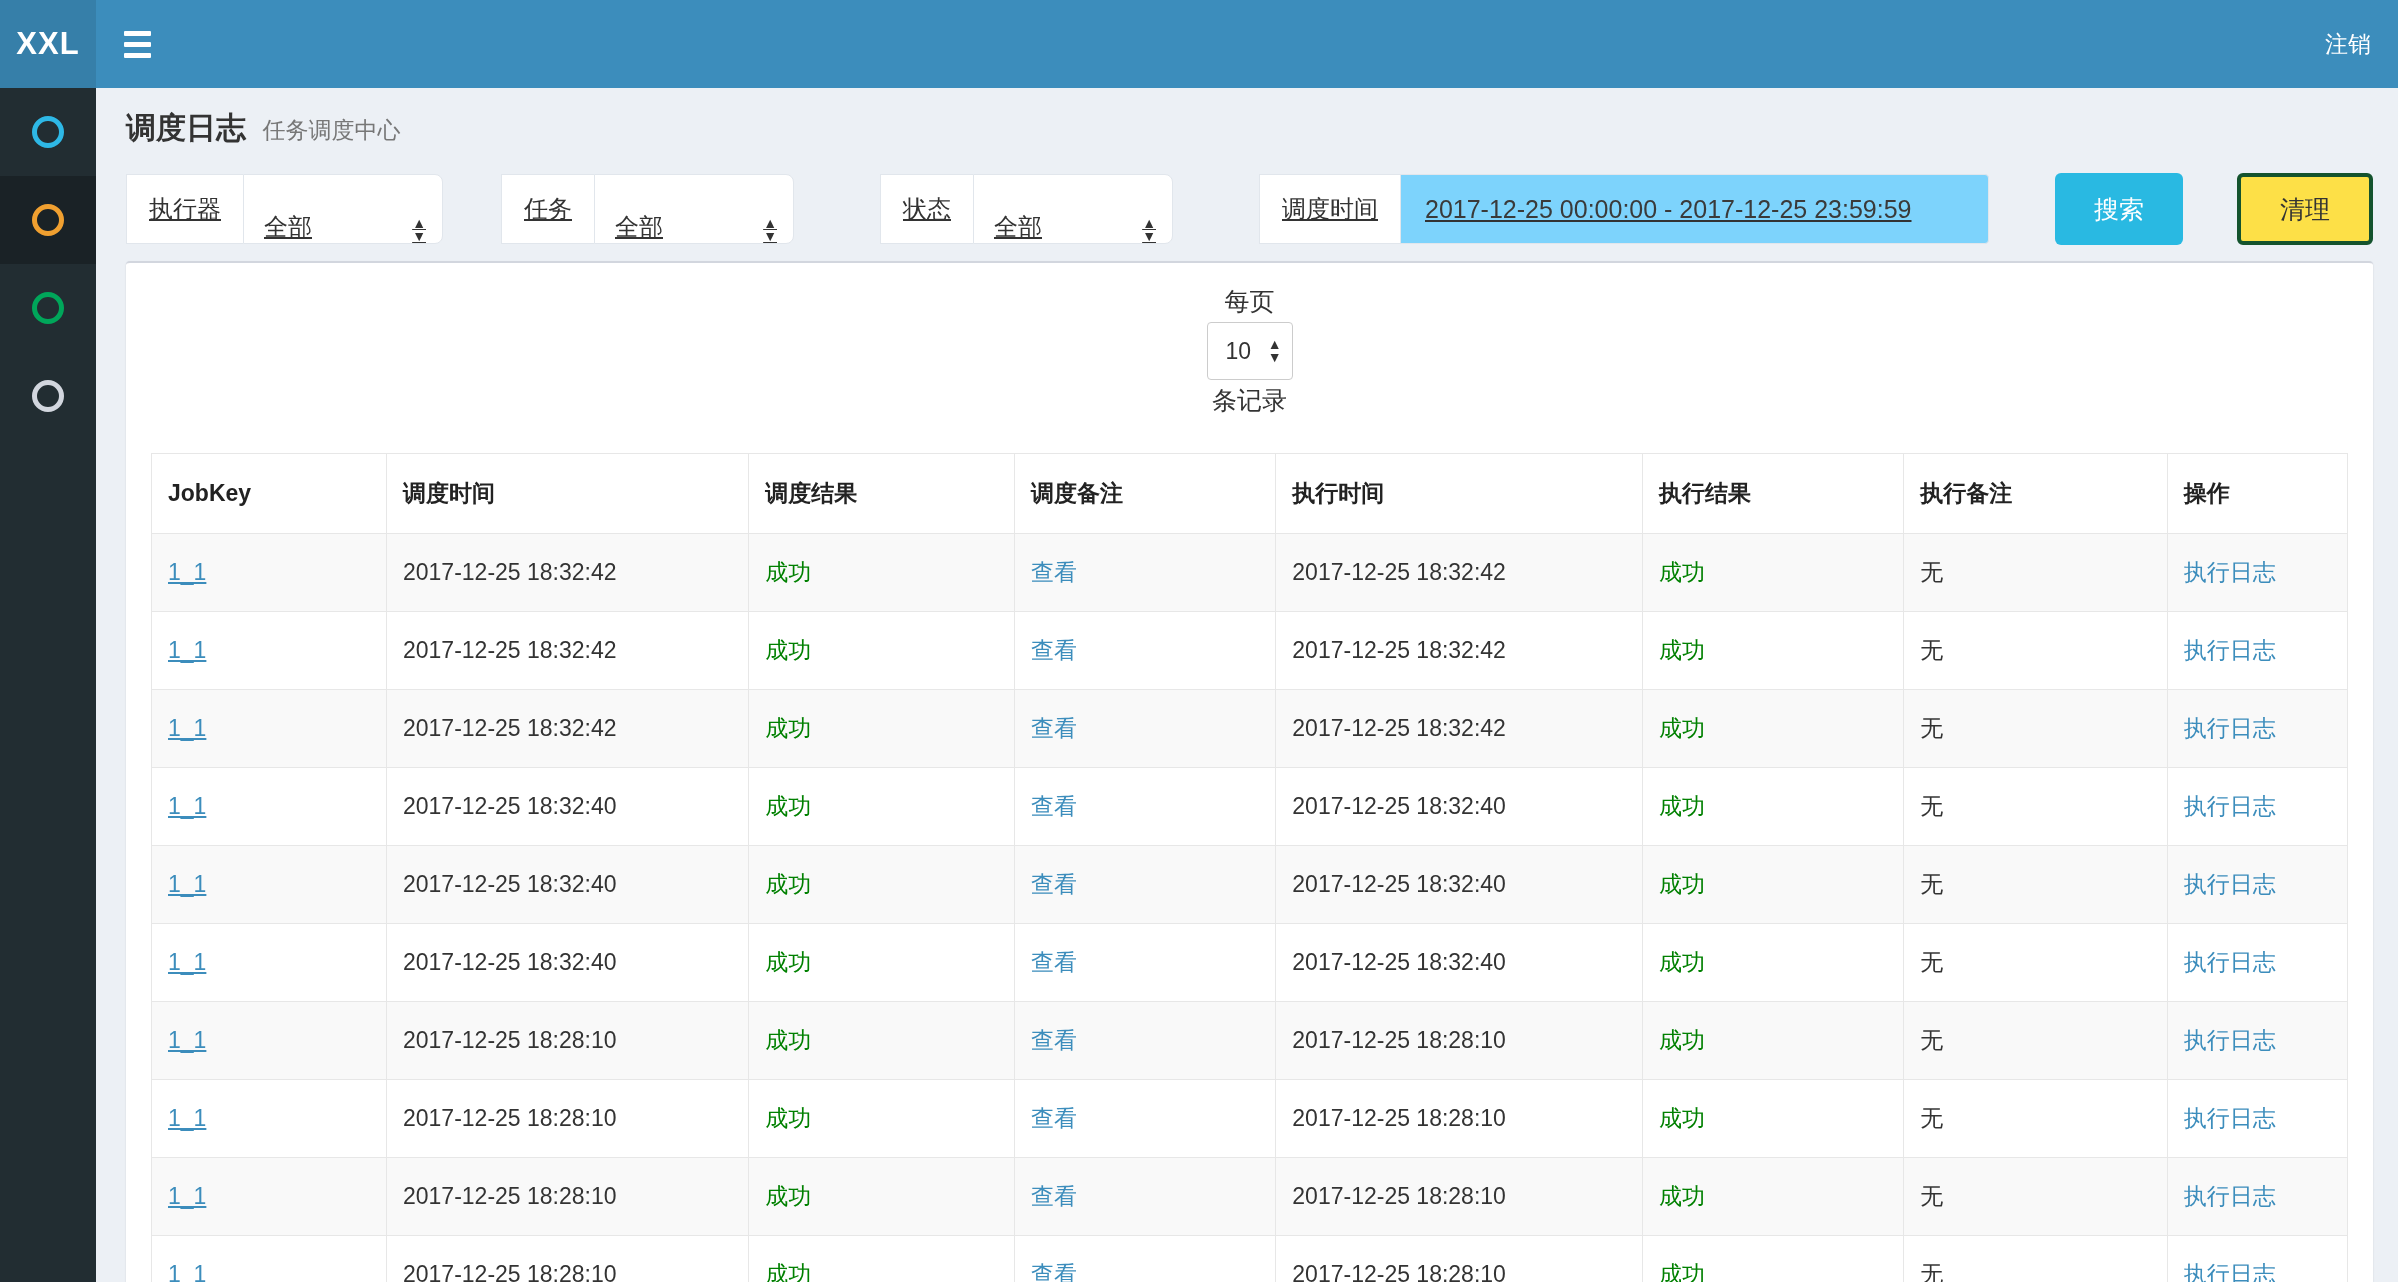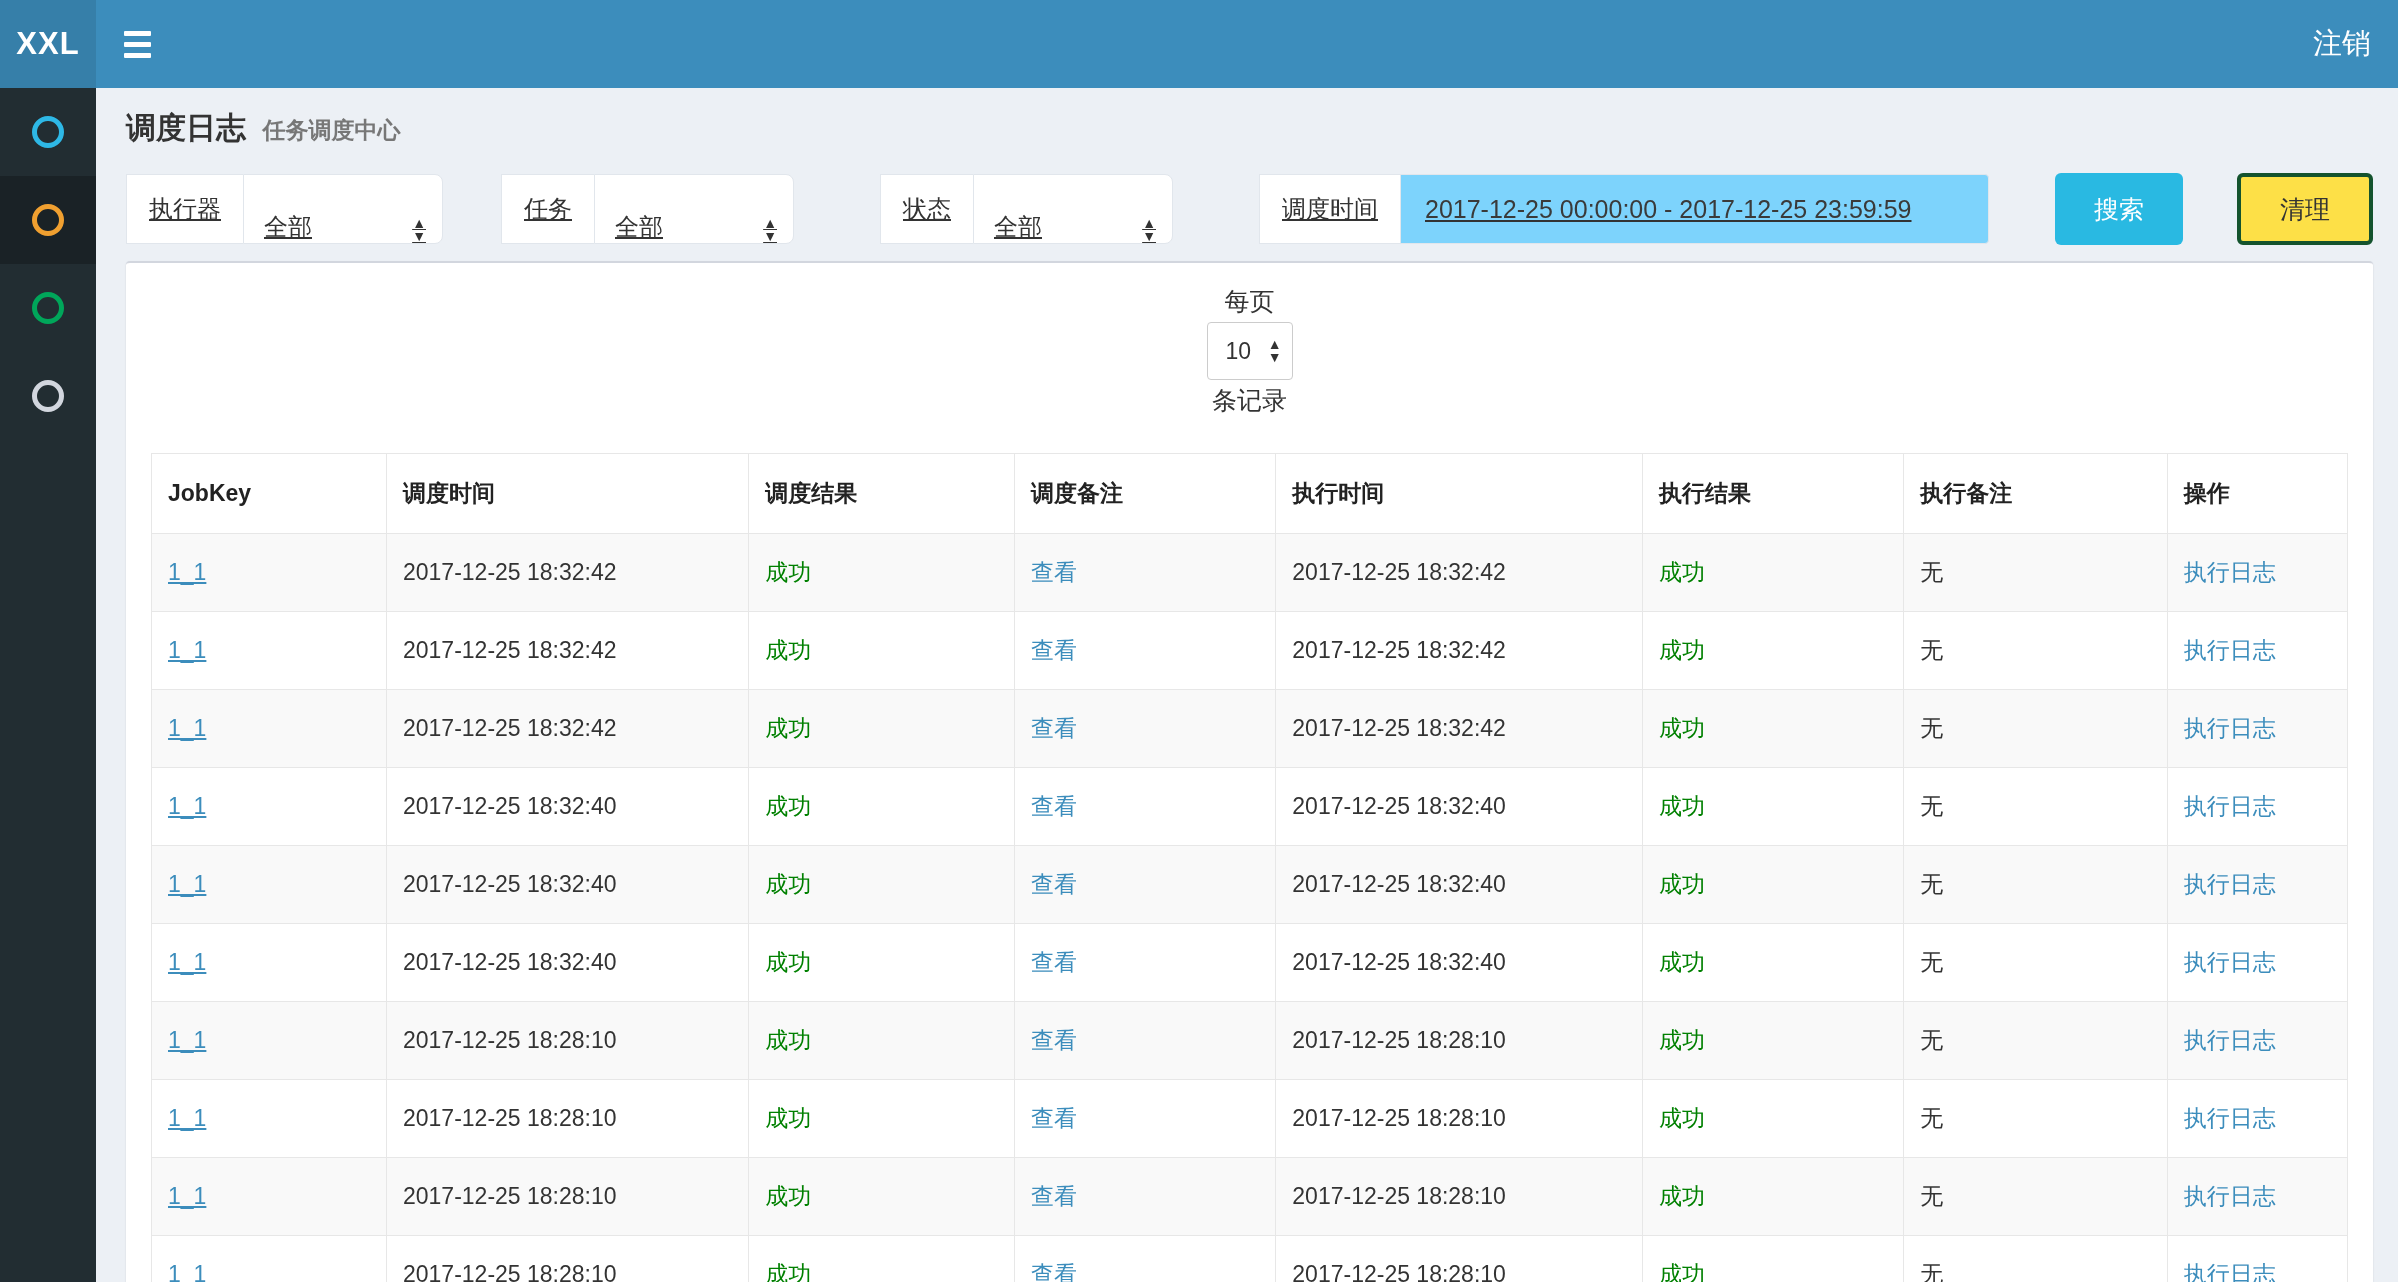--- a/index.html
+++ b/index.html
@@ -14,31 +14,31 @@
     background:var(--content-bg); color:#333;
   }
   
   .header{position:fixed; top:0; left:0; width:2398px; height:88px; display:flex; z-index:10;}
   .logo{width:96px; height:88px; background:var(--logo-bg); color:#fff; font-weight:bold;
         font-size:31px; display:flex; align-items:center; justify-content:center; letter-spacing:1px;}
   .navbar{flex:1; background:var(--navbar-bg); display:flex; align-items:center; justify-content:space-between;}
   .hamburger{width:82px; height:88px; display:flex; align-items:center; justify-content:center; cursor:pointer;}
   .hamburger .bars{display:flex; flex-direction:column; gap:6px;}
   .hamburger .bars i{display:block; width:27px; height:5px; background:#fff; border-radius:1px;}
-  .logout{color:#fff; font-size:29px; padding:1px 27px; height:88px; display:flex; align-items:center; cursor:pointer;}
+  .logout{color:#fff; font-size:23px; padding:1px 27px; height:88px; display:flex; align-items:center; cursor:pointer;}
   
   .sidebar{position:fixed; top:88px; left:0; bottom:0; width:96px; background:var(--sidebar-bg); z-index:9;}
   .sb-item{height:88px; display:flex; align-items:center; justify-content:center; cursor:pointer;}
   .sb-item.active{background:var(--sidebar-active-bg);}
   .circle-icon{width:32px; height:32px; border:5px solid #d2d6de; border-radius:50%;}
   
   .main{margin-left:96px; padding:0 25px 0 30px; height:1282px; overflow:hidden;}
   .content-header{padding:20px 0 10px 0;}
   .page-title{font-size:30px; font-weight:bold; color:#333; display:inline;margin-top:8px;}
-  .page-subtitle{font-size:23px; color:#777; margin-left:12px; font-weight:bold;text-align:center;}
+  .page-subtitle{font-size:23px; color:#777; margin-left:12px; font-weight:normal;text-align:center;}
   
   .filter-row{display:flex; align-items:stretch; margin-top:14px; height:72px;}
   .igroup{display:flex; height:70px; align-self:center;text-decoration:underline;}
   .igroup .addon{background:#fff; border:1px solid #e1e6ec; border-right:none; display:flex;
                  align-items:center; padding:0 22px; font-size:24px; color:#333; white-space:nowrap;}
   .select-box{background:#fff; border:1px solid #e1e6ec; border-radius:0 8px 8px 0; width:200px;
               display:flex; align-items:flex-end; justify-content:space-between; padding:0 16px 0 20px;
               font-size:24px; color:#333; cursor:pointer;}
   .stepper{display:flex; flex-direction:column; align-items:center; color:#333; font-size:14px; line-height:13px;}
   .date-box{background:#7dd3fc; border:1px solid #e1e6ec; border-radius:0 4px 4px 0; flex:1;

